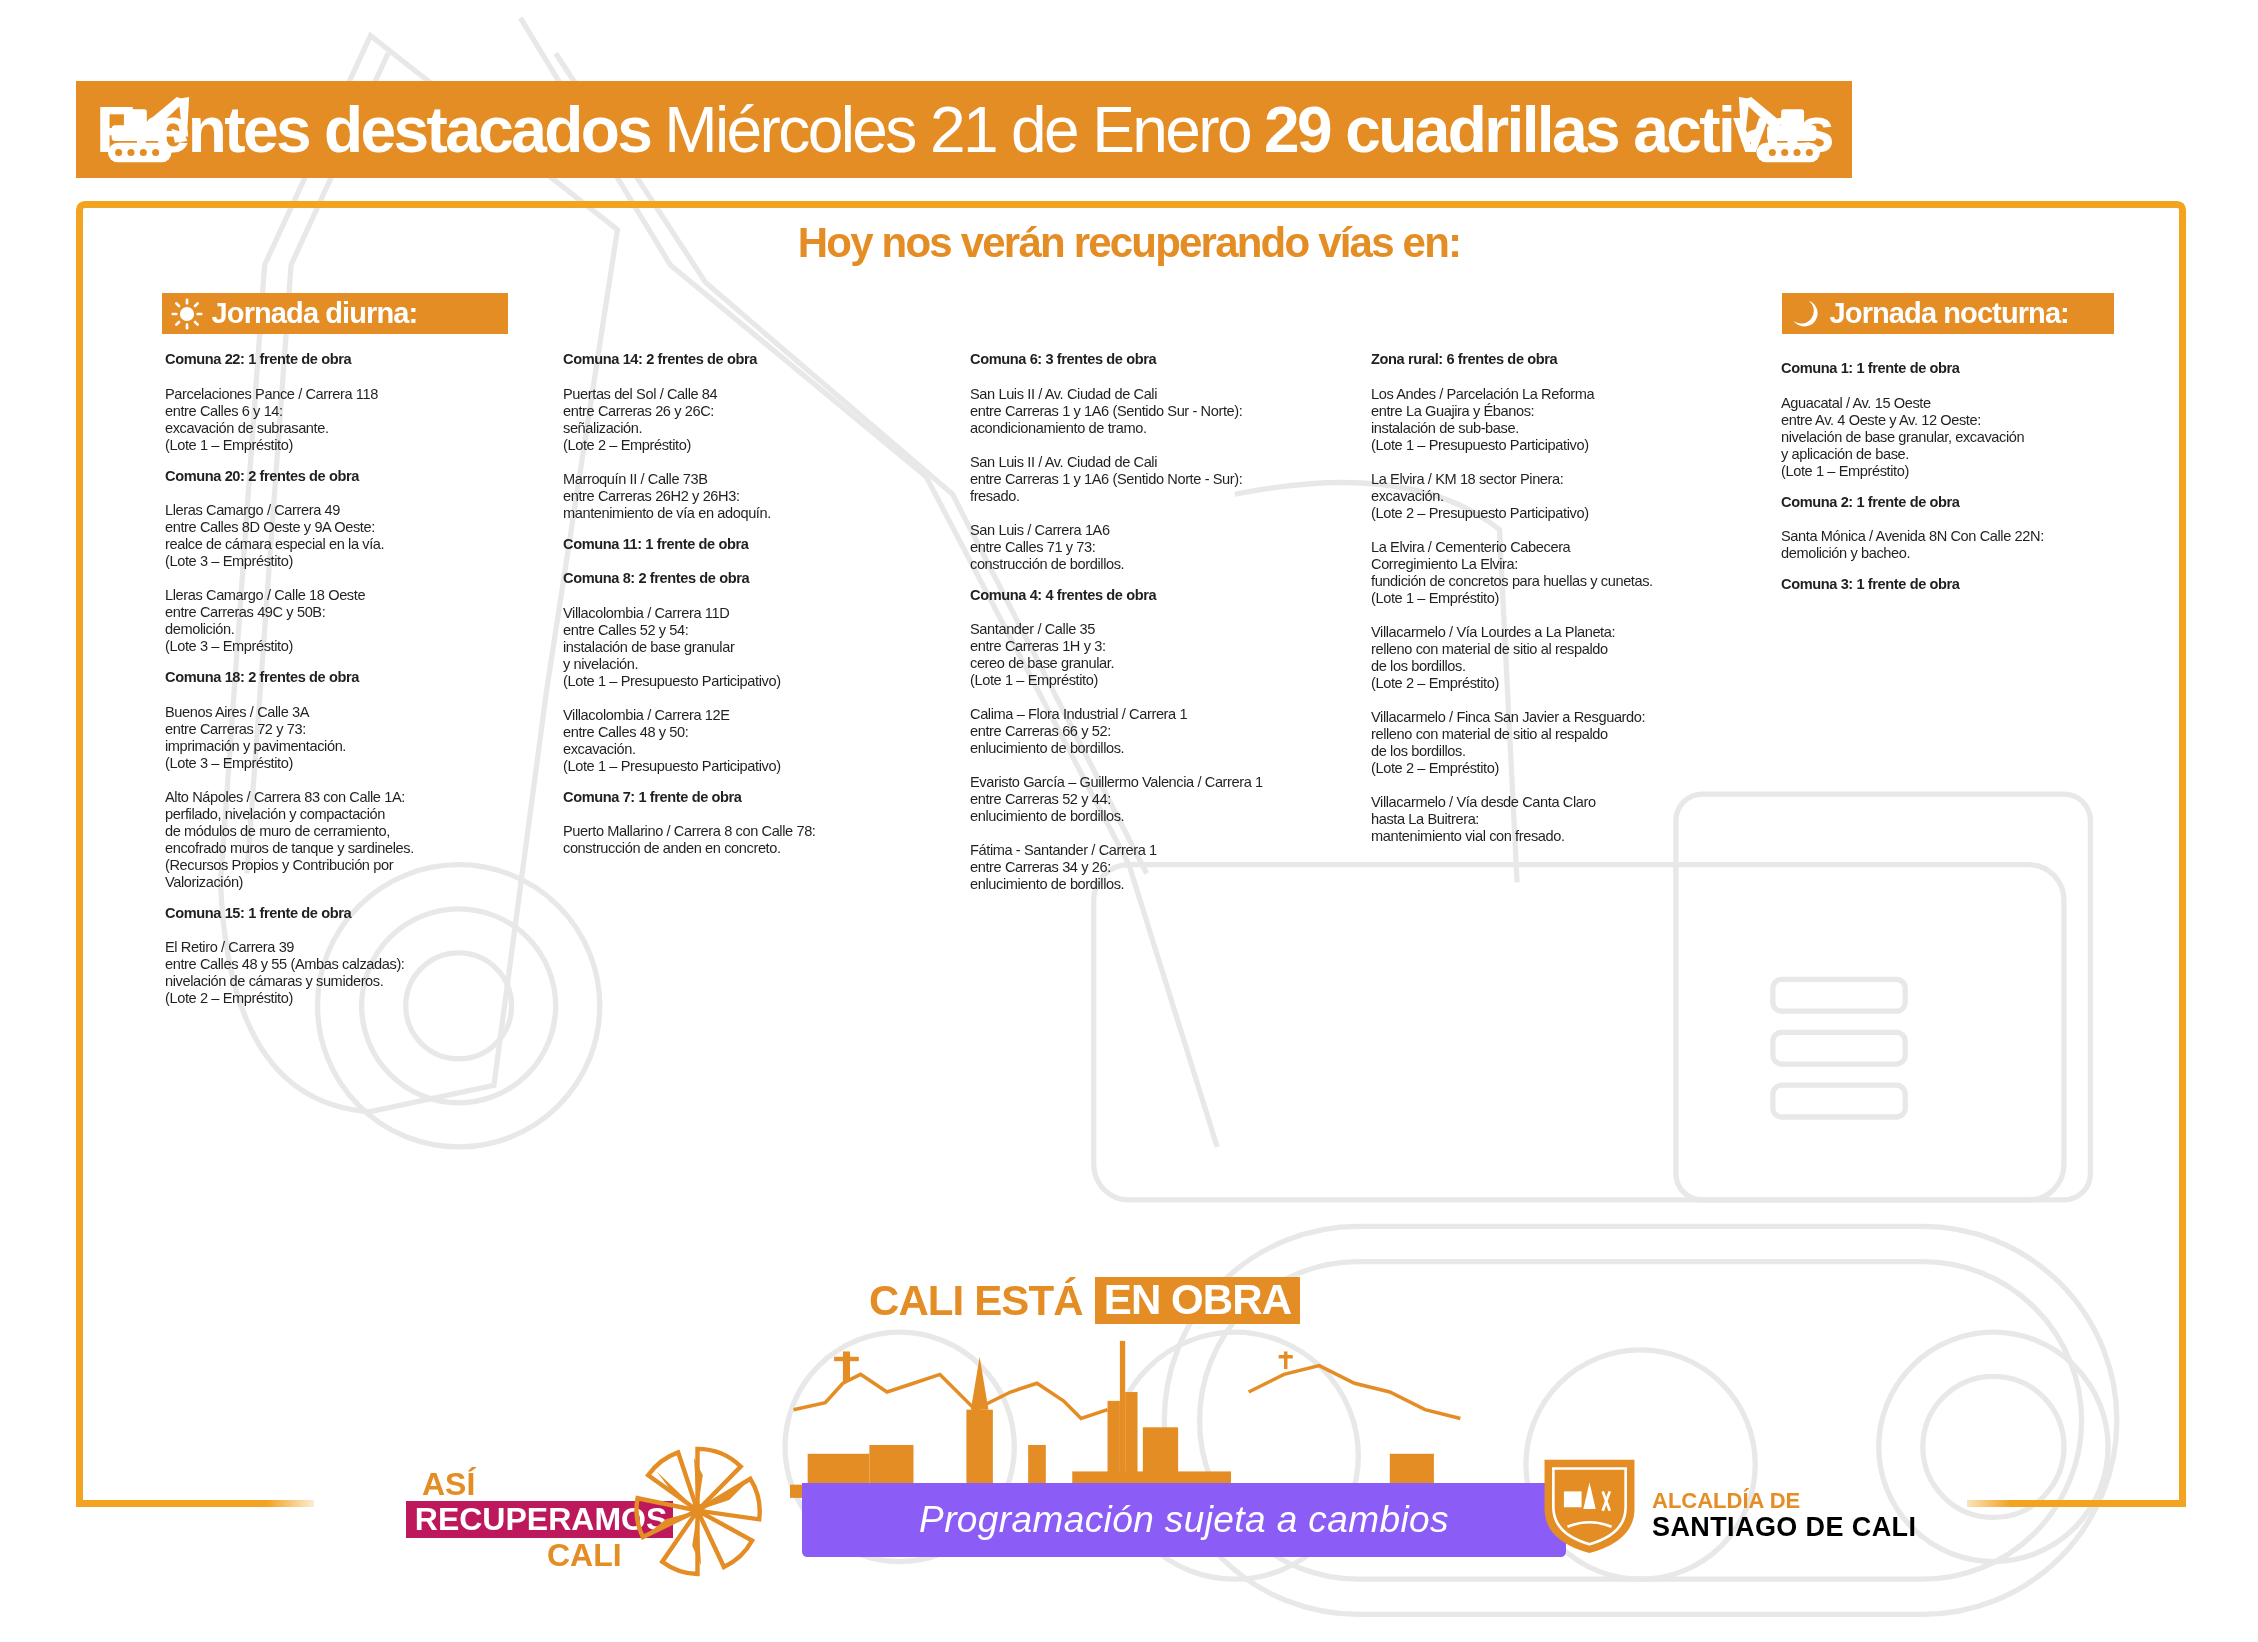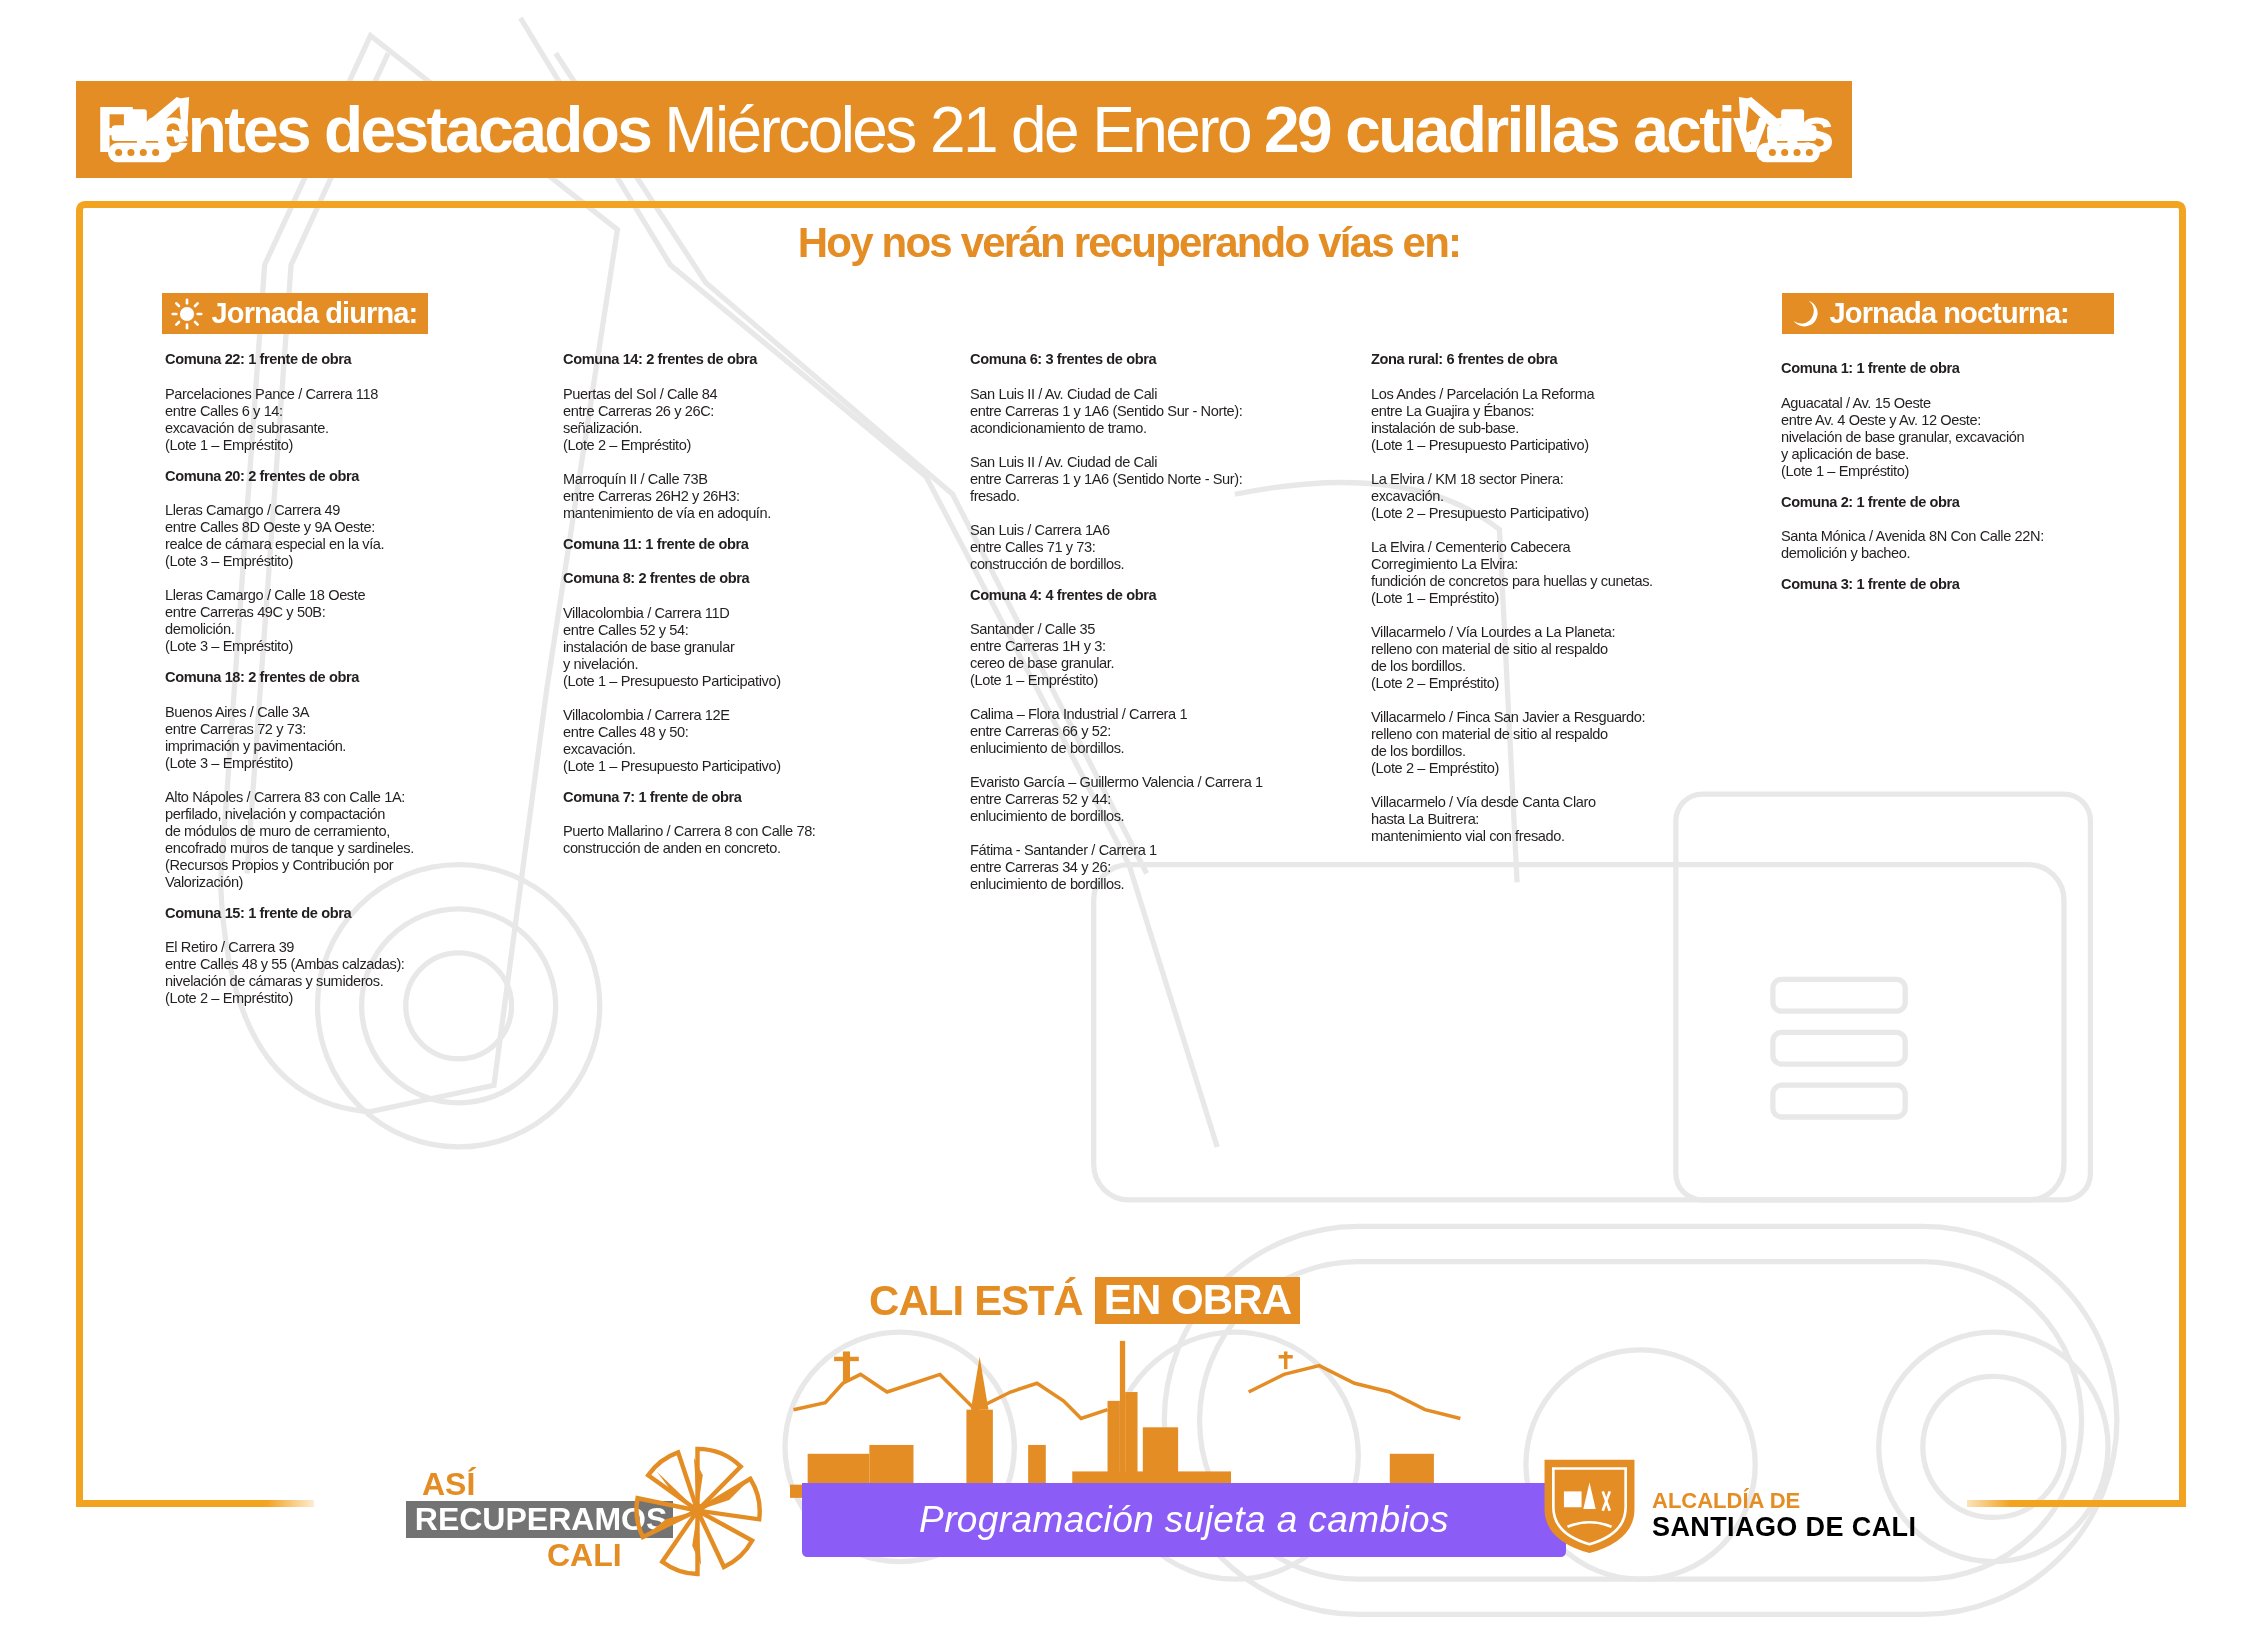--- a/index.html
+++ b/index.html
@@ -44,21 +44,21 @@
   .subtitle {
     position: absolute; left: 0; width: 2258px; top: 219px; text-align: center;
     color: #e38d24; font-weight: 700; font-size: 42px; letter-spacing: -1.8px; z-index: 2;
   }
 
   .shift-label {
     position: absolute; height: 41px; background: #e38d24; color: #fff;
     font-weight: 700; font-size: 29px; letter-spacing: -0.9px;
     display: flex; align-items: center; padding-left: 8.8px; box-sizing: border-box; z-index: 2;
   }
-  .shift-label.day { left: 162px; top: 293px; width: 266px; align-items: center; }
+  .shift-label.day { left: 162px; top: 293px; width: 346px; align-items: center; }
   .shift-label.night { left: 1782px; top: 293px; width: 332px; }
   .shift-label svg { margin-right: 8.8px; flex: none; }
 
   .col { position: absolute; z-index: 2; width: 388px; }
   .col.c1 { left: 165px; top: 351px; }
   .col.c2 { left: 563px; top: 351px; }
   .col.c3 { left: 970px; top: 351px; }
   .col.c4 { left: 1371px; top: 351px; }
   .col.c5 { left: 1781px; top: 360px; }
 
@@ -84,21 +84,21 @@
     border-radius: 0 0 5.3px 5.3px; display: flex; align-items: center; justify-content: center;
   }
   .disclaimer-bar span {
     color: #fff; font-style: italic; font-size: 37px; letter-spacing: 0.4px; font-weight: 400;
   }
 
   .brand-left { position: absolute; left: 406px; top: 1429px; width: 353px; height: 159px; z-index: 2; }
   .brand-left .l1, .brand-left .l3 { position: absolute; color: #e38d24; font-weight: 700; font-size: 32px; }
   .brand-left .l1 { left: 16px; top: 37px; }
   .brand-left .l2 {
-    position: absolute; left: 0; top: 72px; background: #737373; color: #fff;
+    position: absolute; left: 0; top: 72px; background: #be185d; color: #fff;
     font-weight: 700; font-size: 32px; padding: 0 7px 0 8.8px; line-height: 37px; width: 251px;
   }
   .brand-left .l3 { left: 141px; top: 108px; }
   .brand-left svg { position: absolute; left: 221px; top: 8.8px; }
 
   .brand-right { position: absolute; left: 1539px; top: 1454px; width: 388px; height: 115px; z-index: 2; }
   .brand-right svg { position: absolute; left: 1.8px; top: 1.8px; }
   .brand-right .a1 { position: absolute; left: 113px; top: 34px; color: #e38d24; font-weight: 700; font-size: 22px; }
   .brand-right .a2 { position: absolute; left: 113px; top: 58px; color: #000000; font-weight: 700; font-size: 27px; letter-spacing: 0.4px; }
 </style>

